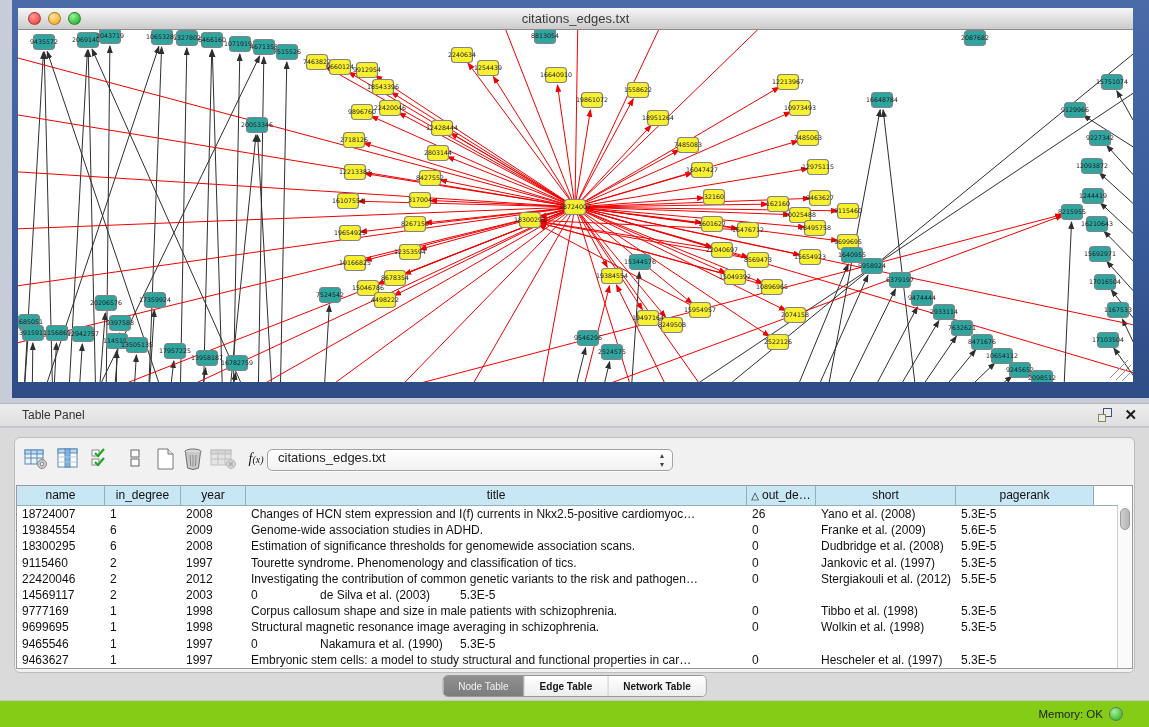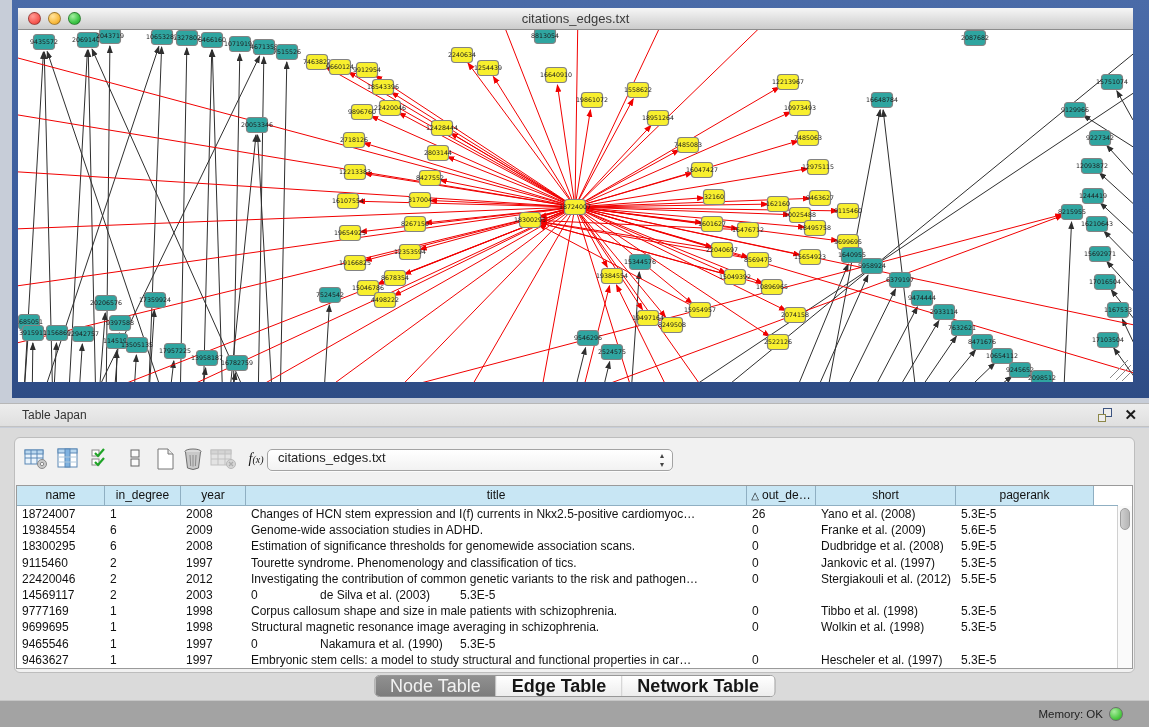--- a/index.html
+++ b/index.html
@@ -98,33 +98,33 @@
     position:absolute; left:2px; top:2px; width:10px; height:22px;
     background:linear-gradient(90deg,#CFCFCF,#B5B5B5); border:1px solid #9E9E9E; border-radius:5px;
   }
   
   .tabs{
     position:absolute; left:50%; transform:translateX(-50%); top:247px;
     display:flex; border:1px solid #979797; border-radius:5px; overflow:hidden;
     background:#FDFDFD; height:22px;
   }
   .tab{
-    font-size:18px; padding:0 15px; line-height:21px; color:#161616;
+    font-size:10px; padding:0 15px; line-height:21px; color:#161616;
     background:linear-gradient(180deg,#FFFFFF,#EDEDED);
     border:none; border-right:1px solid #BDBDBD; font-weight:600;
   }
   .tab:last-child{ border-right:none; }
   .tab.active{
     background:linear-gradient(180deg,#909090,#7C7C7C);
     color:#F2F2F2; font-weight:400;
   }
   
   .statusbar{
     position:absolute; left:0; top:700px; width:1149px; height:27px;
-    background:#a3a3a3; border-top:1px solid #C6C6C6;
+    background:#84cc16; border-top:1px solid #C6C6C6;
   }
   .mem{ position:absolute; right:46px; top:7px; font-size:11.5px; color:#222; }
   .mem-dot{
     position:absolute; right:26px; top:6px; width:14px; height:14px; border-radius:50%;
     background:radial-gradient(circle at 35% 30%, #A9EC9F, #49C73F 65%, #2FA32C);
     border:1px solid #6E6E6E;
   }
 </style>
 </head>
 <body>
@@ -714,21 +714,21 @@
       <g stroke="#8A8A8A" stroke-width="1">
         <line x1="1092" y1="348" x2="1110" y2="330"></line>
         <line x1="1098" y1="350" x2="1113" y2="335"></line>
         <line x1="1104" y1="351" x2="1115" y2="340"></line>
       </g>
     </svg>
   </div>
 </div>
 
 <div class="table-panel-header">
-  <span class="table-panel-title">Table Japan</span>
+  <span class="table-panel-title">Table Panel</span>
   <div class="panel-header-actions">
     <span class="float-icon">
         <span class="sq1"></span>
         <span class="sq2"></span>
       </span>
     <span class="close-x">✕</span>
   </div>
 </div>
 
 <div class="table-panel-body">

